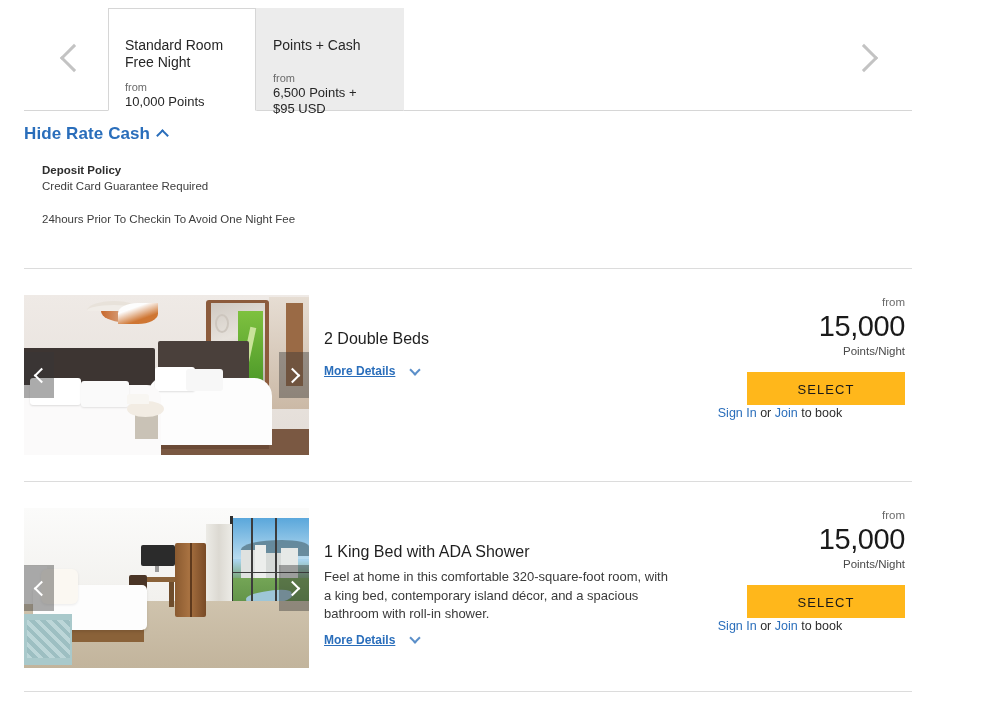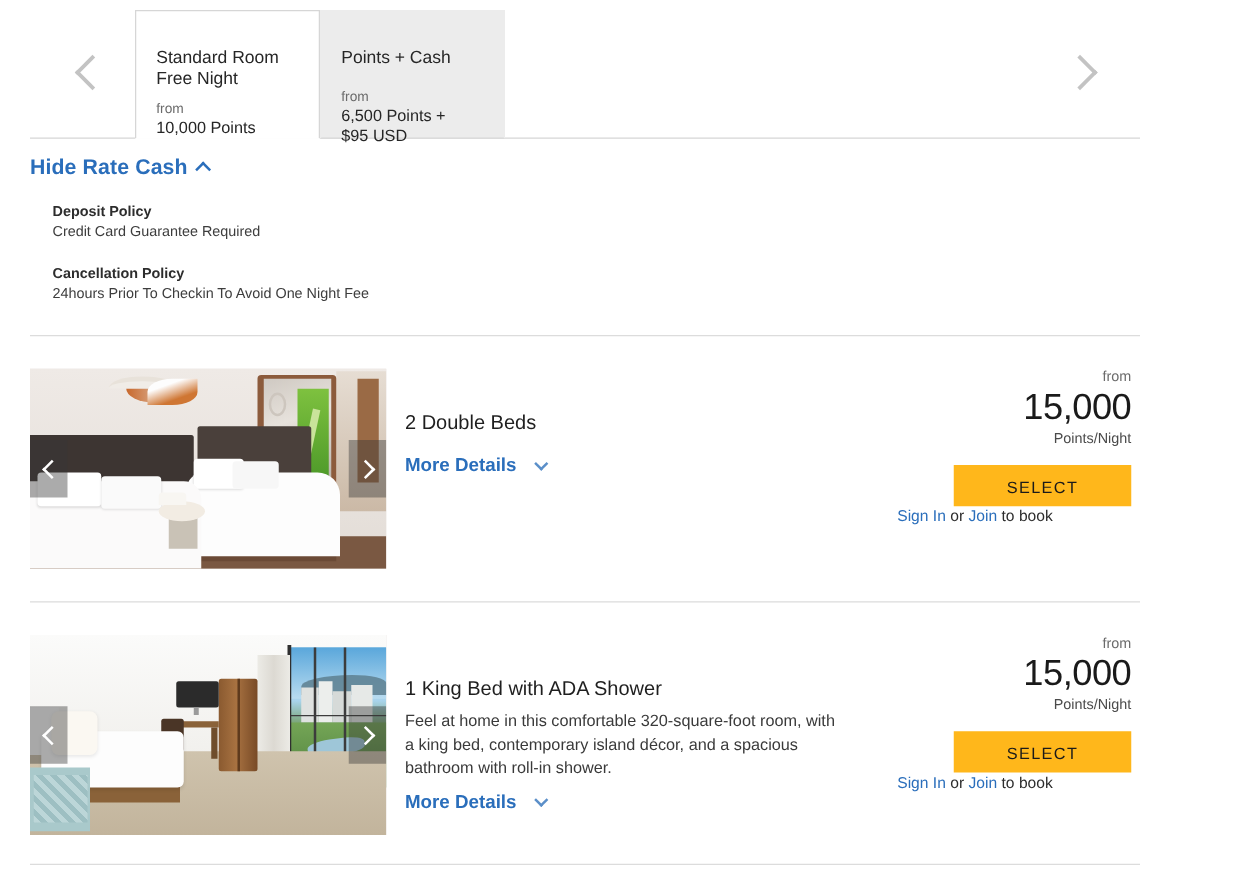--- a/index.html
+++ b/index.html
@@ -108,37 +108,37 @@
   .photo-nav.next { right: 0; }
   .chev-sm { width: 11px; height: 11px; border-style: solid; border-color: #ffffff; }
   .chev-sm.left  { border-width: 0 0 2.5px 2.5px; transform: rotate(45deg);  margin-left: 4px; }
   .chev-sm.right { border-width: 2.5px 2.5px 0 0; transform: rotate(45deg);  margin-right: 4px; }
 
   .room-info { position: absolute; left: 300px; top: 2px; width: 345px; margin-top: 32px; }
   .room-title { font-size: 16px; color: #1f1f1f; line-height: 20px; margin-bottom: 6px; }
   .room-desc { font-size: 13px; color: #3a3a3a; line-height: 18.5px; }
   .more-details {
     display: inline-flex; align-items: center; gap: 16px;
-    color: #2a6ebb; font-size: 15px; font-weight: bold;
-    margin-top: 9px; cursor: pointer;
+    color: #2a6ebb; font-size: 12px; font-weight: bold;
+    margin-top: 9px; cursor: pointer; text-decoration: underline;
   }
   .chev-dn {
     width: 8px; height: 8px;
     border-style: solid; border-color: #5b8fc9;
     border-width: 0 2px 2px 0;
     transform: rotate(45deg);
     margin-bottom: 3px;
   }
 
   .room-price { position: absolute; right: 7px; top: 0; width: 250px; text-align: right; }
   .price-from   { font-size: 11.5px; color: #6b6b6b; line-height: 14px; }
   .price-amount { font-size: 29px; color: #1a1a1a; line-height: 34px; letter-spacing: -.4px; }
   .price-unit   { font-size: 11.5px; color: #4a4a4a; line-height: 15px; margin-top: 1px; }
   .select-btn {
-    display: block; width: 142px; margin: 13px 0 0 auto;
+    display: block; width: 158px; margin: 13px 0 0 auto;
     height: 33px; line-height: 33px;
     background: #FFB71B; border: none;
     color: #1a1a1a; font-size: 13px; letter-spacing: 1.1px;
     text-align: center; cursor: pointer;
     font-family: "Liberation Sans", sans-serif;
   }
   .book-line { font-size: 12.5px; color: #2d2d2d; line-height: 16px; text-align: center; }
   .book-line a { color: #2a6ebb; text-decoration: none; cursor: pointer; }
 
   
@@ -246,21 +246,20 @@
       <span>Hide Rate Cash</span>
       <span class="chev-up"></span>
     </div>
 
     <div class="policies">
       <div class="policy">
         <div class="policy-title">Deposit Policy</div>
         <div class="policy-text">Credit Card Guarantee Required</div>
       </div>
       <div class="policy">
-        <div class="policy-title">Cancellation Policy</div>
         <div class="policy-text">24hours Prior To Checkin To Avoid One Night Fee</div>
       </div>
     </div>
   </div>
 
   <div class="divider d1"></div>
 
   <div class="room-row r1">
 
     <div class="room-photo">

